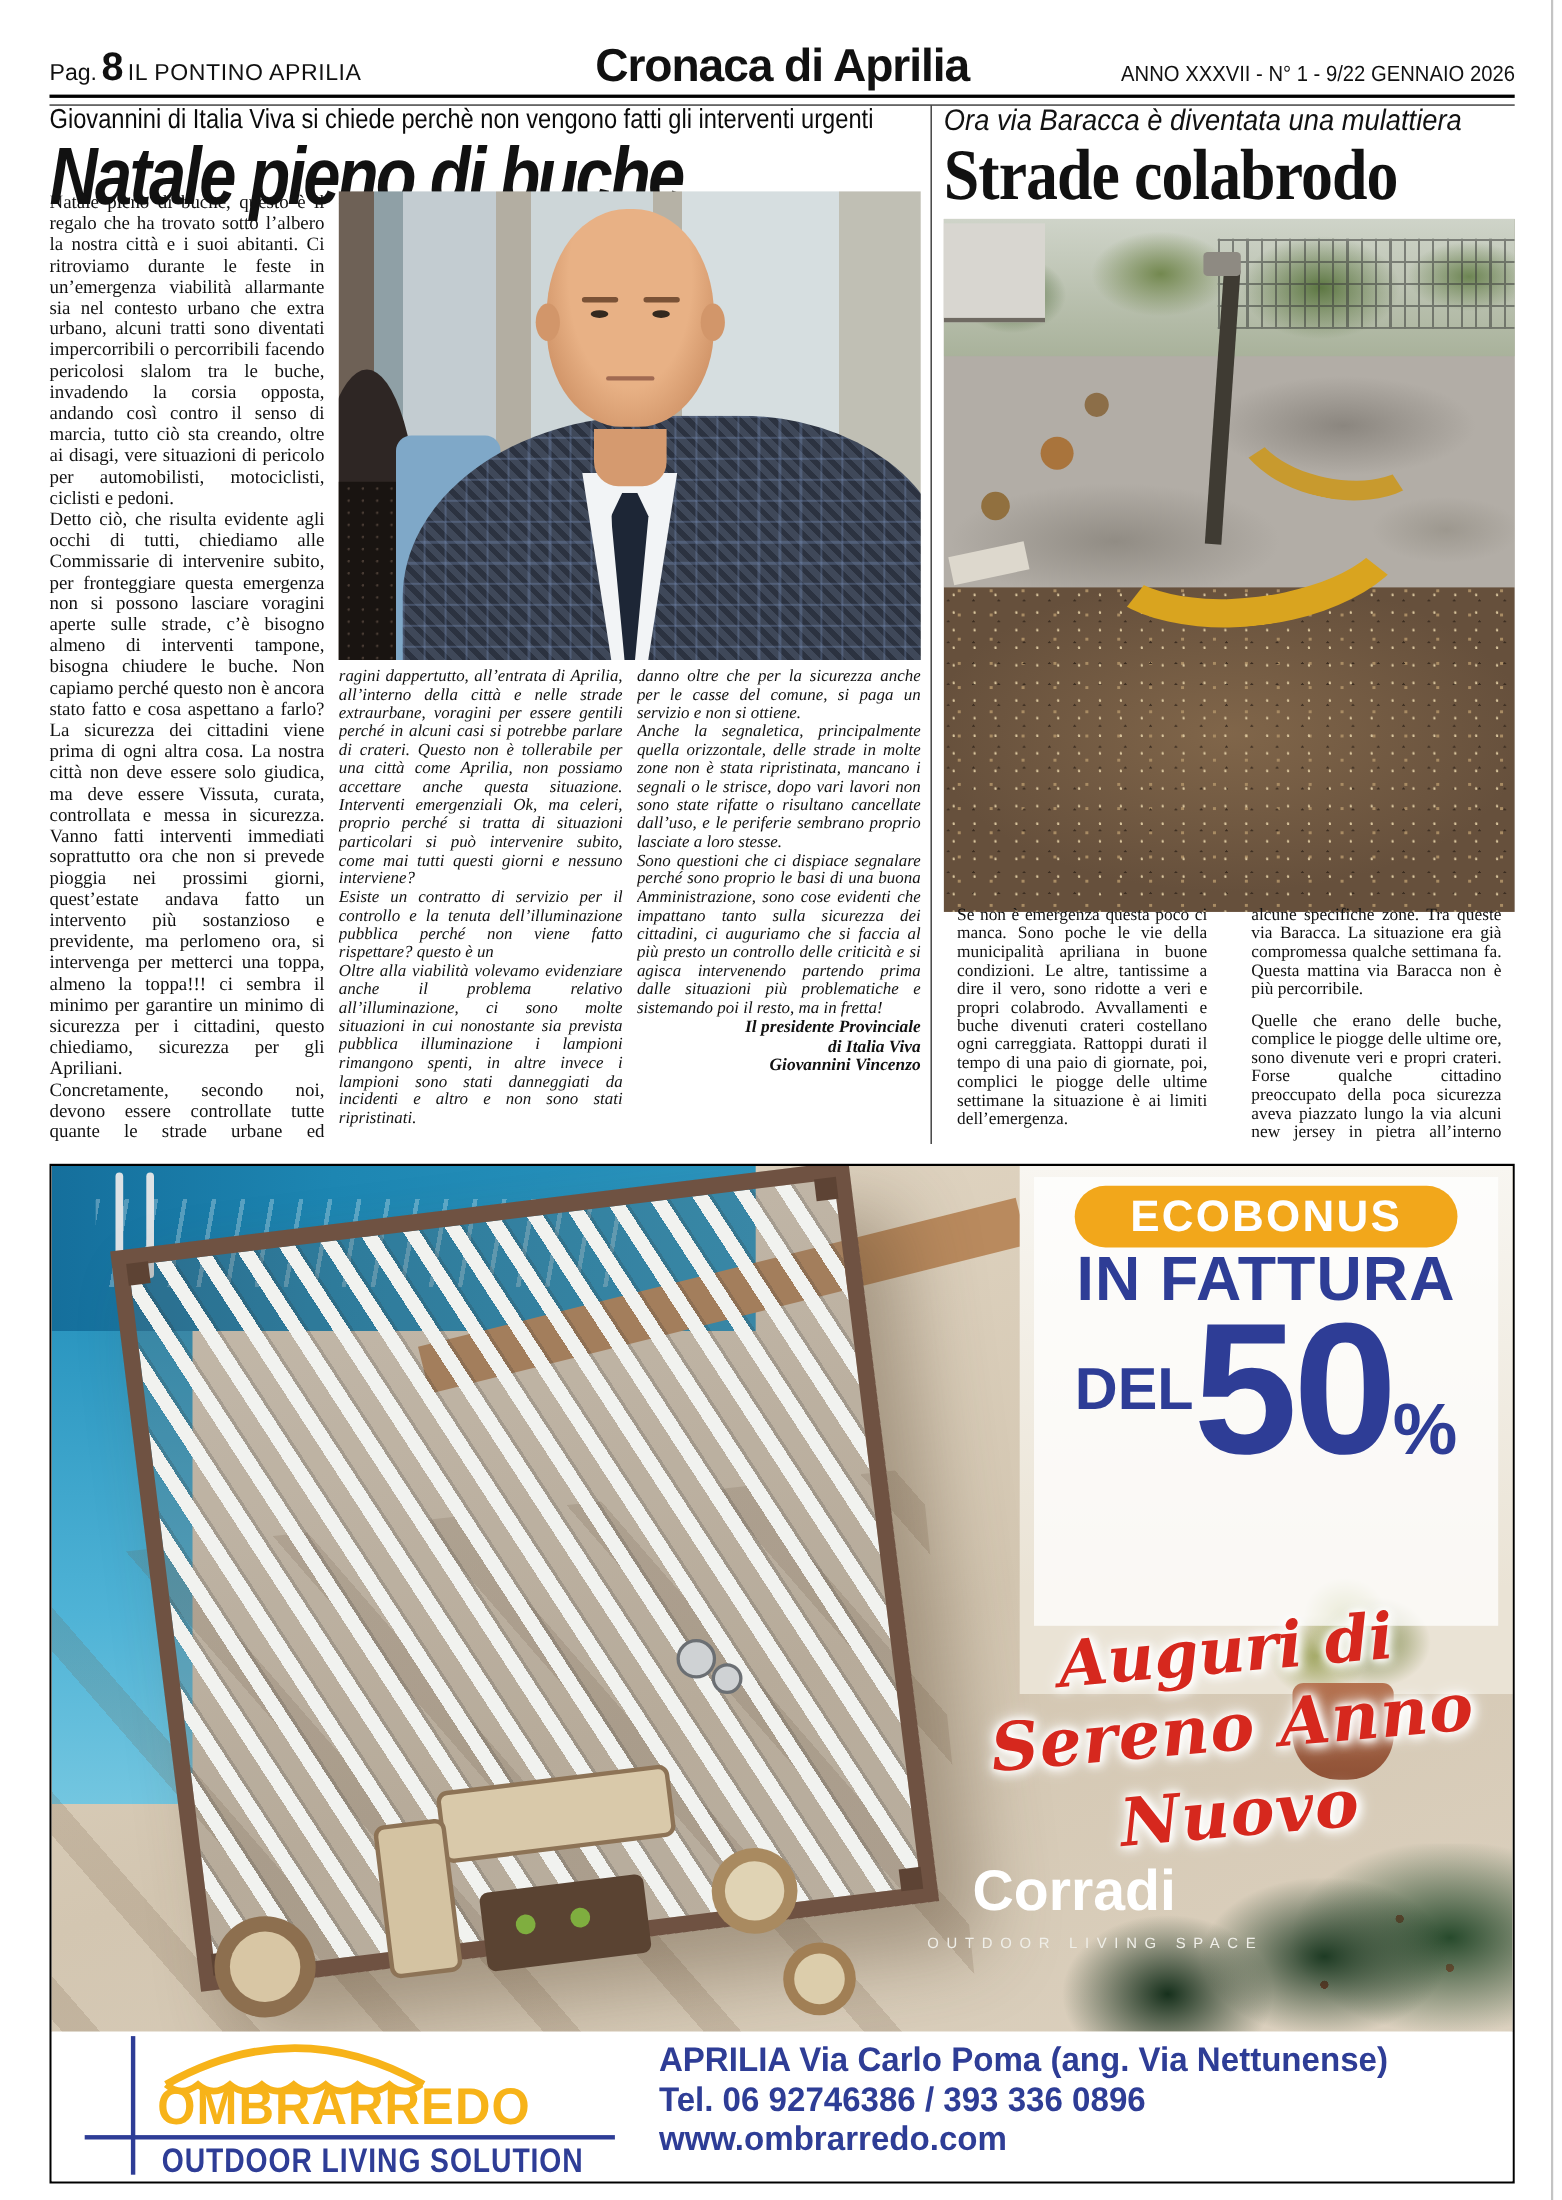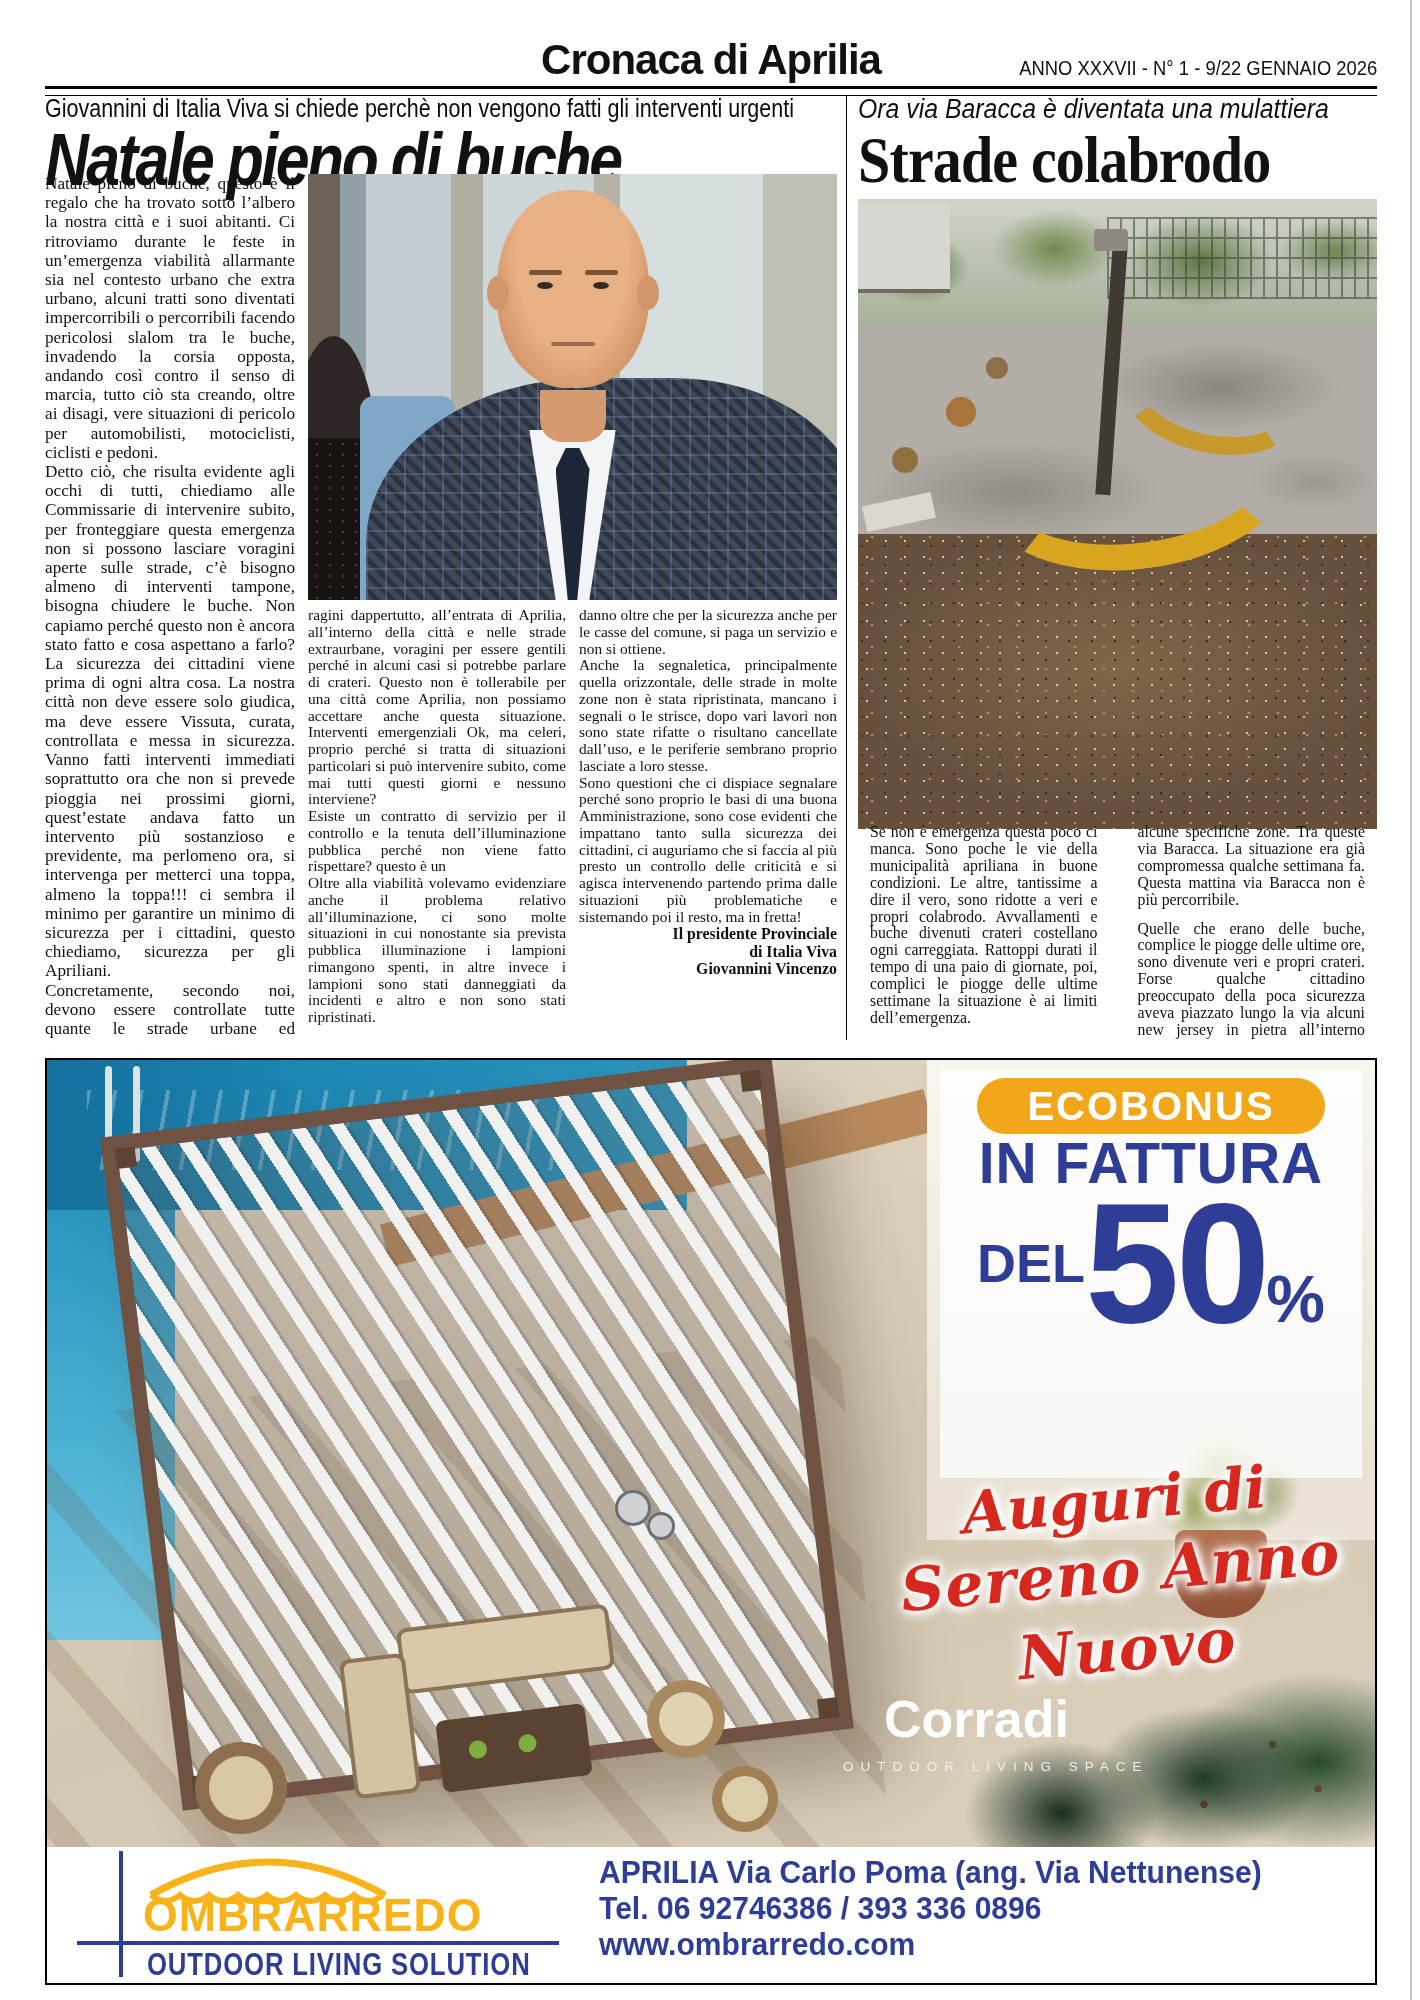--- a/index.html
+++ b/index.html
@@ -29,21 +29,21 @@
   .headline1{margin:2px 0 0 0;font-family:"Liberation Sans",sans-serif;font-style:italic;font-weight:900;
              font-size:74px;line-height:70px;letter-spacing:-3px;transform:scaleX(.82);transform-origin:left;
              white-space:nowrap;}
   .art-left-body{position:absolute;left:0;top:80px;width:792px;height:866px;display:flex;gap:13px;}
   .colA{width:250px;height:100%;overflow:hidden;}
   .right-block{width:529px;height:100%;}
   .cols23{display:flex;gap:13px;margin-top:7px;height:426px;}
   .colB,.colC{flex:1;overflow:hidden;}
   .newscol p{margin:0;text-align:justify;}
   .colA p{font-size:17.2px;line-height:19.2px;}
-  .colB p,.colC p{font-size:15.4px;line-height:16.75px;}
+  .colB p,.colC p{font-size:15.4px;line-height:16.75px;font-style:italic;}
   .sigblock p{margin:0;font-size:15.8px;line-height:17.5px;font-weight:700;text-align:right;}
 
   .art-right{position:absolute;left:858px;top:94px;width:519px;height:946px;}
   .kicker2{font-family:"Liberation Sans",sans-serif;font-style:italic;font-size:27px;
            transform:scaleX(.92);transform-origin:left;white-space:nowrap;}
   .headline2{margin:4px 0 0 0;font-family:"Liberation Serif",serif;font-weight:900;font-size:66px;line-height:62px;
              transform:scaleX(.88);transform-origin:left;white-space:nowrap;letter-spacing:-1px;}
   .art-right-body{position:absolute;left:0;top:718px;width:519px;height:228px;display:flex;gap:16px;}
   .colD,.colE{flex:1;overflow:hidden;}
   .colD p,.colE p{font-size:15.8px;line-height:16.9px;margin:12px;text-align:justify;}
@@ -207,20 +207,23 @@
   .ob-contact{position:absolute;left:552px;top:8px;color:#2e3d96;font-weight:800;font-size:31px;line-height:36px;
     transform:scaleX(.97);transform-origin:left;white-space:nowrap;}
 </style>
 </head>
 <body>
 
 <div class="page">
   <div class="scan-edge"></div>
 
   <div class="masthead">
+    <div class="mh-left">
+      <span class="mh-pag">Pag.</span><span class="mh-num">8</span><span class="mh-paper">IL PONTINO APRILIA</span>
+    </div>
     <div class="mh-center">Cronaca di Aprilia</div>
     <div class="mh-right">ANNO XXXVII - N° 1 - 9/22 GENNAIO 2026</div>
   </div>
   <div class="rule-double"></div>
   <div class="divider-v"></div>
 
   <article class="art-left">
     <div class="kicker1">Giovannini di Italia Viva si chiede perchè non vengono fatti gli interventi urgenti</div>
     <h1 class="headline1">Natale pieno di buche</h1>
     <div class="art-left-body">

